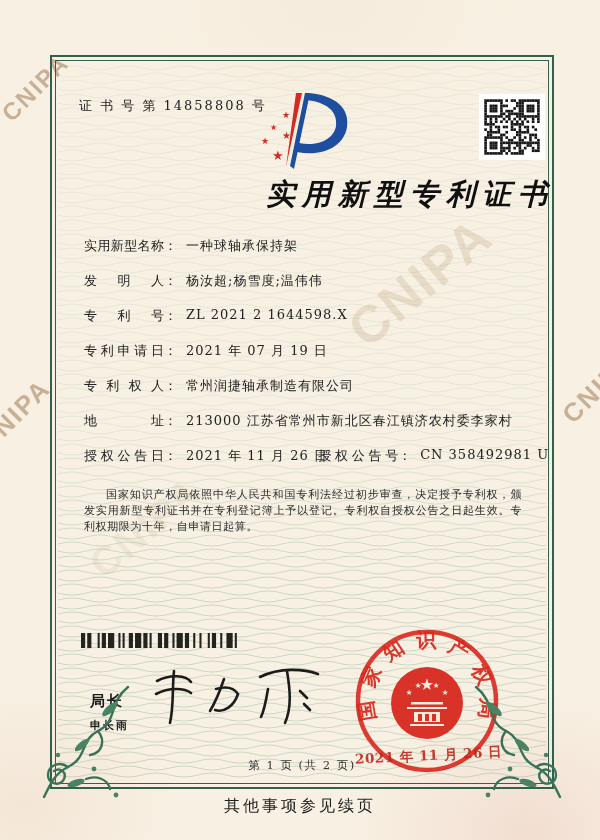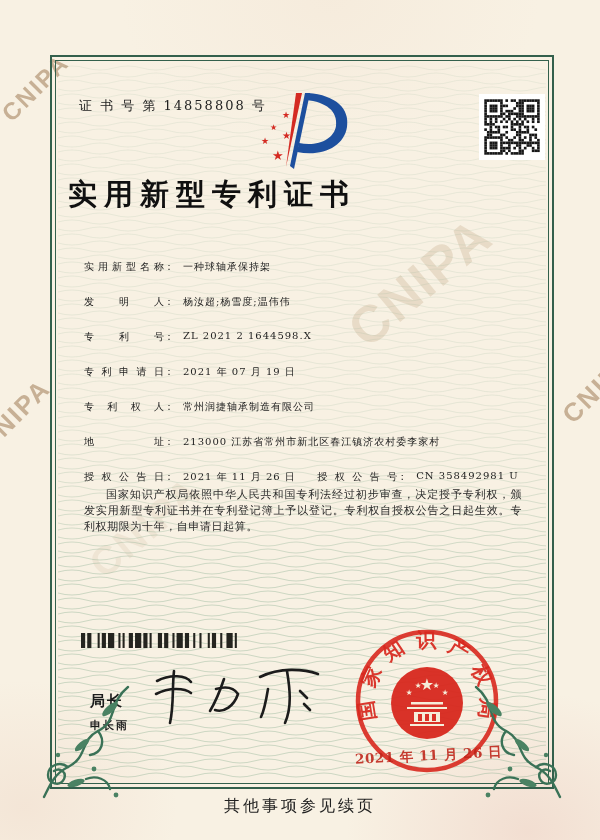--- a/index.html
+++ b/index.html
@@ -19,23 +19,23 @@
   .frame-inner{position:absolute; left:3px; top:3px; right:3px; bottom:3px;
          border:1px solid #33604c;}
   .guilloche{position:absolute; left:6px; top:6px; width:488px; height:718px; z-index:0;
          -webkit-mask-image:linear-gradient(to bottom, rgba(0,0,0,.30) 0%, rgba(0,0,0,.40) 50%, rgba(0,0,0,.95) 72%, rgba(0,0,0,.95) 100%);
          mask-image:linear-gradient(to bottom, rgba(0,0,0,.30) 0%, rgba(0,0,0,.40) 50%, rgba(0,0,0,.95) 72%, rgba(0,0,0,.95) 100%);}
   .guilloche path{stroke:#7fa98a; stroke-width:.7; fill:none; opacity:.55;}
   .content{position:absolute; left:0; top:0; width:500px; height:730px; z-index:2;}
   .cert-no{position:absolute; left:27px; top:40px; font-size:13px; letter-spacing:2px; color:#222;}
   .logo{position:absolute; left:198px; top:30px; width:104px; height:88px;}
   .qr{position:absolute; left:427px; top:37px; width:66px; height:66px;}
-  .title{position:absolute; left:16px; top:118px; width:100%; text-align:left;
-         font-size:29px; font-weight:700; letter-spacing:7px; color:#101010;}
-  .fields{position:absolute; left:32px; top:203px; width:440px; font-size:10px; color:#222;}
+  .title{position:absolute; left:2px; top:118px; width:100%; text-align:right;
+         font-size:29px; font-weight:700; letter-spacing:7px; color:#101010;font-style:italic;}
+  .fields{position:absolute; left:32px; top:180px; width:440px; font-size:13px; color:#222;}
   .frow{height:35px; white-space:nowrap;}
   .flabel{display:inline-block; width:80px; text-align:justify; text-align-last:justify; vertical-align:top;}
   .fcolon{display:inline-block; vertical-align:top;}
   .fvalue{display:inline-block; margin-left:9px; letter-spacing:1px; vertical-align:top;}
   .pair1{display:inline-block; width:230px;}
   .body-text{position:absolute; left:32px; top:430px; width:438px; font-size:11px;
          line-height:16px; letter-spacing:.6px; color:#2a2a2a; text-align:justify;}
   .body-text p{margin:0; text-indent:2em;}
   .barcode{position:absolute; left:29px; top:576px; width:160px; height:15px;}
   .director-title{position:absolute; left:38px; top:635px; font-family:"Liberation Sans",sans-serif;
@@ -543,20 +543,21 @@
           <g fill="#d8281e">
             <rect x="-9" y="11" width="4" height="7"></rect>
             <rect x="-2" y="11" width="4" height="7"></rect>
             <rect x="5" y="11" width="4" height="7"></rect>
           </g>
         </g>
       </svg>
 
       <div class="seal-date">2021 年 11 月 26 日</div>
 
+      <div class="page-num">第 1 页 (共 2 页)</div>
     </div>
 
     <svg class="flourish bl" viewBox="0 0 100 118">
       <g fill="none" stroke="#3a7257" stroke-width="2.4" stroke-linecap="round">
         <path d="M92,4 C72,20 82,38 62,48 C44,57 52,74 32,84 C18,91 14,102 8,114"></path>
         <path d="M62,48 C70,58 66,70 54,72"></path>
         <path d="M32,84 C24,78 12,82 12,92 C12,101 24,104 28,96 C31,89 24,84 18,88"></path>
         <path d="M50,96 C60,92 72,96 74,106"></path>
       </g>
       <g fill="#4a8263">

